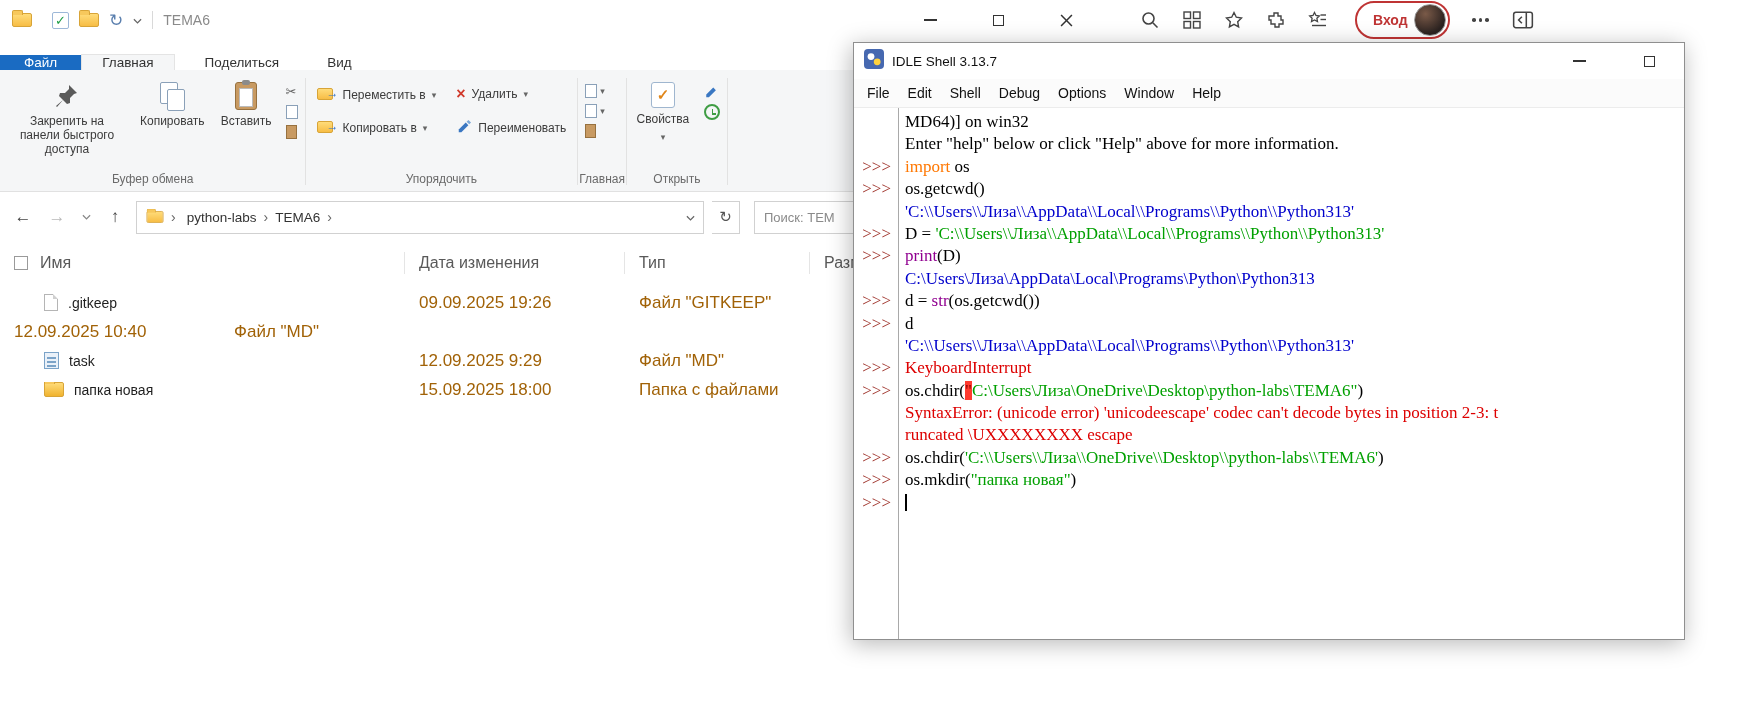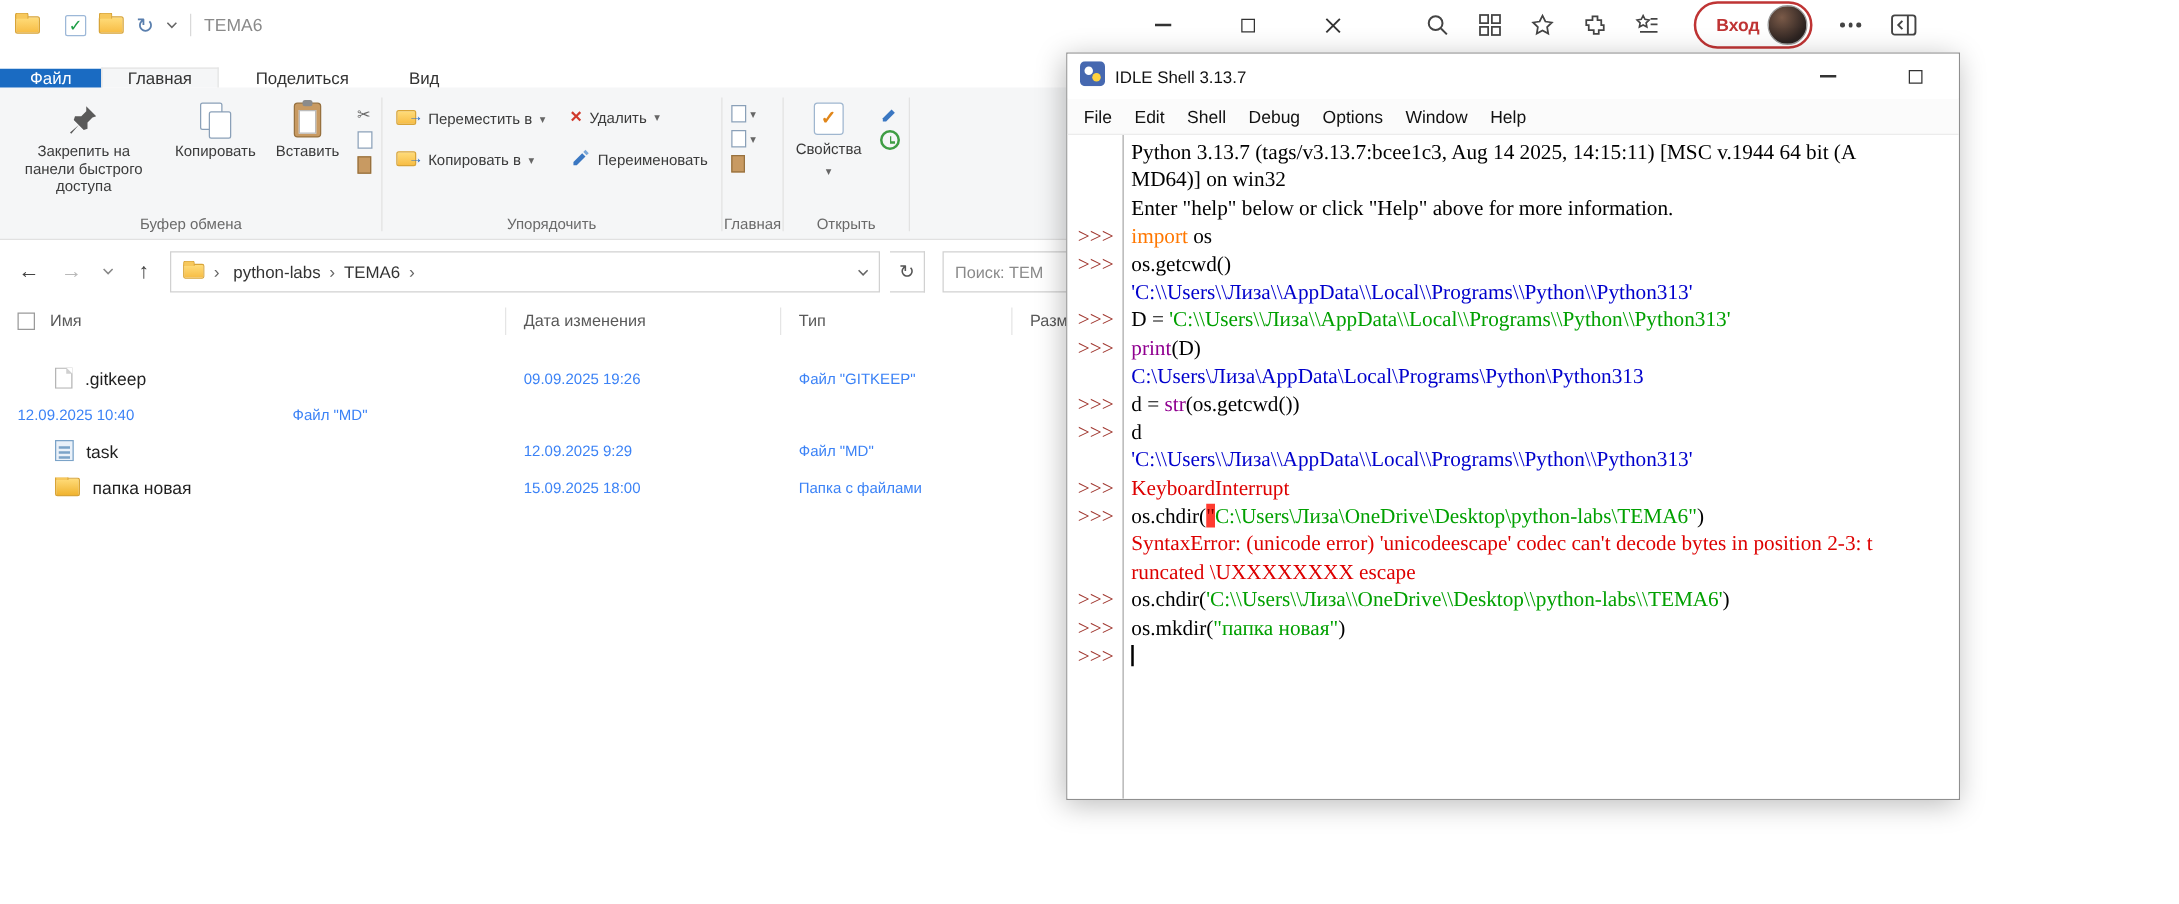--- a/index.html
+++ b/index.html
@@ -80,44 +80,44 @@
   .navbtn.dis{color:#b9b9b9}
   .addr{width:568px;height:33px;border:1px solid #d1d1d1;background:#fff;display:flex;align-items:center;padding:0 8px;gap:4px;font-size:13.5px;color:#333}
   .addr .spacer{flex:1}
   .crumb{padding:0 5px;white-space:nowrap}
   .bsep{color:#666;padding:0 2px;font-size:14px}
   .refreshbtn{width:28px;height:33px;border:1px solid #d1d1d1;border-left:none;display:flex;align-items:center;justify-content:center;color:#555;font-size:15px}
   .searchbox{flex:1;height:33px;border:1px solid #d1d1d1;background:#fff;display:flex;align-items:center;padding:0 9px;font-size:13px;color:#8a8a8a;margin-left:6px}
 
   
   .x-list{position:relative}
-  .lhead{display:flex;height:34px;align-items:flex-start;color:#595959;font-size:13px;position:relative;margin-top:4px}
+  .lhead{display:flex;height:34px;align-items:center;color:#595959;font-size:16px;position:relative;margin-top:4px}
   .hcell{height:22px;line-height:22px;border-right:1px solid #e5e5e5;padding-left:14px}
   .hcell.cname{width:405px;padding-left:40px;position:relative}
   .hcell.cdate{width:220px}
   .hcell.ctype{width:185px}
   .hcell.csize{width:281px;border-right:none}
   .hcheck{position:absolute;left:14px;top:4px;width:14px;height:14px;border:1px solid #9a9a9a;background:#fff}
   .frows{padding-top:8px}
   .frow{display:flex;height:29px;align-items:center;font-size:14px;color:#1f1f1f}
   .fcell{padding-left:14px;white-space:nowrap;overflow:hidden}
   .fcell.name{width:405px;padding-left:44px;display:flex;align-items:center;gap:10px}
-  .fcell.date,.fcell.type{color:#3b82f6;font-size:12px}
+  .fcell.date,.fcell.type{color:#a16207;font-size:17px}
   .fcell.date{width:220px}
   .fcell.type{width:185px}
   .ficon{flex:0 0 auto;display:inline-block}
   .ficon.file{width:14px;height:17px;border:1px solid #b5b5b5;background:#fff;position:relative}
   .ficon.file::after{content:"";position:absolute;right:-1px;top:-1px;border-style:solid;border-width:0 5px 5px 0;border-color:#fff #fff #d0d0d0 #d0d0d0}
   .ficon.md{width:15px;height:17px;background:#eaf1f9;border:1px solid #7ba3c8;position:relative}
   .ficon.md::before{content:"";position:absolute;left:2px;top:4px;right:2px;height:1.5px;background:#7ba3c8;box-shadow:0 4px 0 #7ba3c8,0 8px 0 #7ba3c8}
   .ficon.folder{width:20px;height:15px;background:linear-gradient(#ffdc7a,#f0b32f);border:1px solid #d8a437;border-radius:2px;position:relative}
   .ficon.folder::before{content:"";position:absolute;left:-1px;top:-4px;width:9px;height:4px;background:#f7c85c;border:1px solid #d8a437;border-bottom:none;border-radius:2px 2px 0 0}
 
   
-  .idle{position:absolute;left:853px;top:42px;width:715px;height:598px;background:#fff;border:1px solid #8f8f8f;box-shadow:-2px 4px 22px rgba(0,0,0,.28);display:flex;flex-direction:column}
+  .idle{position:absolute;left:853px;top:42px;width:832px;height:598px;background:#fff;border:1px solid #8f8f8f;box-shadow:-2px 4px 22px rgba(0,0,0,.28);display:flex;flex-direction:column}
   .i-title{height:36px;display:flex;align-items:center;gap:8px;padding-left:10px;position:relative;background:#fff}
   .i-title-text{font-size:13.5px;color:#111}
   .i-controls{position:absolute;right:22px;top:0;height:36px;display:flex;align-items:center;gap:44px}
   .i-menu{height:29px;display:flex;align-items:center;padding-left:4px;background:#fbfbfb;border-bottom:1px solid #ececec}
   .mitem{padding:0 9px;font-size:14px;color:#111}
   .i-shell{flex:1;position:relative;font-family:"Liberation Serif",serif;font-size:17px;overflow:hidden;background:#fff}
   .gutline{position:absolute;left:44px;top:0;bottom:0;width:1px;background:#a9a9a9}
   .slines{position:absolute;inset:0;padding-top:3px}
   .sline{display:flex;line-height:22.4px;height:22.4px}
   .gut{flex:0 0 44px;text-align:right;padding-right:7px;color:#a0362e;white-space:pre}
@@ -451,24 +451,20 @@
         <span class="mitem">Debug</span>
         <span class="mitem">Options</span>
         <span class="mitem">Window</span>
         <span class="mitem">Help</span>
       </div>
     <div class="i-shell">
       <div class="gutline"></div>
       <div class="slines">
           <div class="sline">
             <span class="gut"></span>
-            <span class="txt"><span>Python 3.13.7 (tags/v3.13.7:bcee1c3, Aug 14 2025, 14:15:11) [MSC v.1944 64 bit (A</span></span>
-          </div>
-          <div class="sline">
-            <span class="gut"></span>
             <span class="txt"><span>MD64)] on win32</span></span>
           </div>
           <div class="sline">
             <span class="gut"></span>
             <span class="txt"><span>Enter "help" below or click "Help" above for more information.</span></span>
           </div>
           <div class="sline">
             <span class="gut">&gt;&gt;&gt;</span>
             <span class="txt"><span class="c-kw">import</span><span> os</span></span>
           </div>

